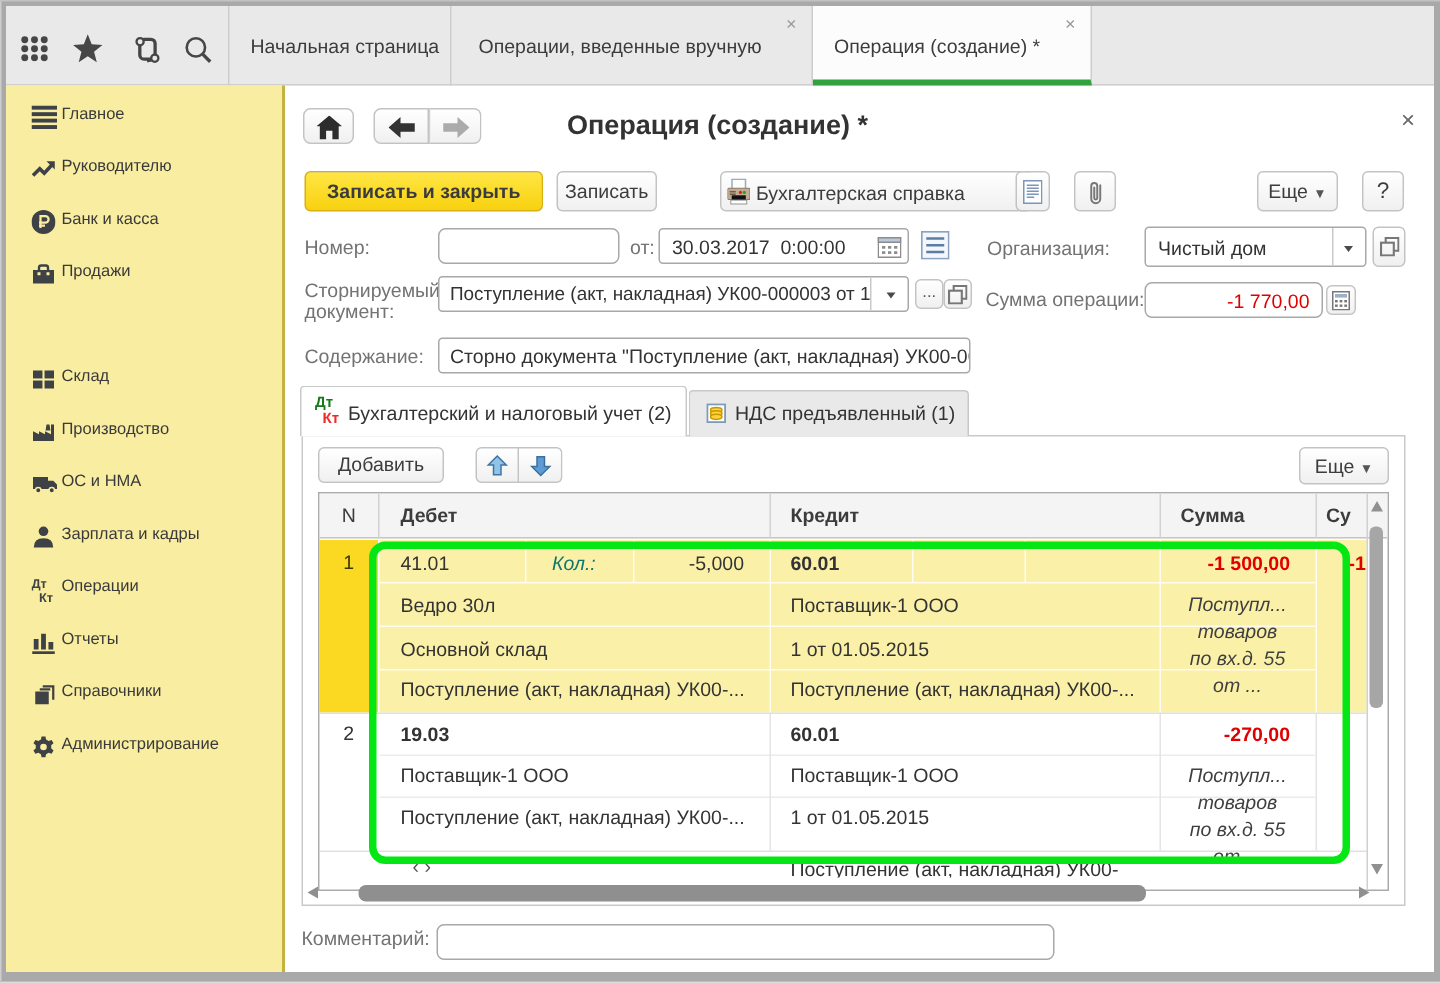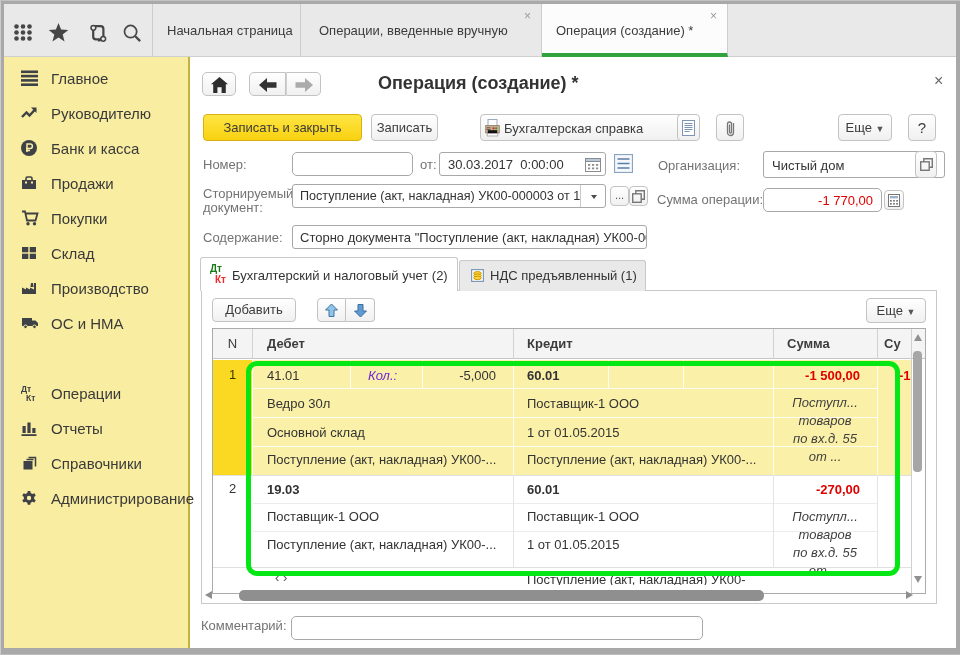--- a/index.html
+++ b/index.html
@@ -10,21 +10,21 @@
 #topbar{left:4px;top:4px;width:952px;height:53px;background:#e9e9e9;border-bottom:1px solid #cfcfcf}
 #topbar .sep{position:absolute;top:0;width:1px;height:53px;background:#cdcdcd}
 .tab{position:absolute;top:0;height:53px;color:#3c3c3c}
 .tab .tx{position:absolute;top:19px;white-space:nowrap;font-size:13px}
 .tab .cl{position:absolute;top:7px;right:10px;color:#9a9a9a;font-size:12px;line-height:10px}
 #tab3{background:#fcfcfc;border-bottom:4px solid #30a23e}
 
 #sidebar{left:4px;top:57px;width:186px;height:591px;background:#f9eda1;border-right:2px solid #c3b23f}
 .sbitem{position:absolute;left:0;width:184px;height:35px}
 .sbitem svg{position:absolute;left:17px;top:10px}
-.sbitem .t{position:absolute;left:47px;top:10px;font-size:15px;color:#3a3a3a;white-space:nowrap}
+.sbitem .t{position:absolute;left:37px;top:10px;font-size:11px;color:#3a3a3a;white-space:nowrap}
 
 .btn{position:absolute;background:linear-gradient(#ffffff,#f0f0f0);border:1px solid #c3c3c3;border-radius:4px;color:#3c3c3c;text-align:center}
 .inp{position:absolute;background:#fff;border:1px solid #a8a8a8;border-radius:4px;font-size:13px;color:#333;white-space:nowrap;overflow:hidden}
 .lbl{position:absolute;color:#737373;font-size:13px;white-space:nowrap}
 </style></head>
 <body>
 <div class="frame"></div>
 <div class="abs" style="left:0;top:0;width:1px;height:655px;background:#cdcdcd;z-index:100"></div>
 <div class="abs" style="left:0;top:0;width:960px;height:1px;background:#c2c2c2;z-index:100"></div>
 <div class="abs" style="left:0;top:654px;width:960px;height:1px;background:#bdbdbd;z-index:100"></div>
@@ -97,28 +97,20 @@
   </div>
   <div class="sbitem" style="top:108px">
     <svg width="16" height="16" viewBox="0 0 16 16">
         <path fill="#3e4145" d="M1 5 h14 v9 H1 z"></path>
         <path fill="none" stroke="#3e4145" stroke-width="1.6" d="M5 5 V3.5 Q5 2 6.5 2 h3 Q11 2 11 3.5 V5"></path>
         <rect x="4" y="6.5" width="2" height="2" fill="#f9eda1"></rect>
         <rect x="10" y="6.5" width="2" height="2" fill="#f9eda1"></rect>
       </svg>
     <div class="t">Продажи</div>
   </div>
-  <div class="sbitem" style="top:143px">
-    <svg width="18" height="16" viewBox="0 0 18 16">
-        <path fill="none" stroke="#3e4145" stroke-width="1.8" d="M1 1.5 h3 l2 9 h8.5 l2-7 H5"></path>
-        <circle cx="7" cy="13.8" r="1.7" fill="#3e4145"></circle>
-        <circle cx="13.5" cy="13.8" r="1.7" fill="#3e4145"></circle>
-      </svg>
-    <div class="t">Покупки</div>
-  </div>
   <div class="sbitem" style="top:213px">
     <svg width="16" height="16" viewBox="0 0 16 16">
         <path fill="#3e4145" d="M1 14 V7.5 l4 2 V7.5 l4 2 V7.5 l4 2 V3 h2 V14 z M10 3 h2 l0.6 4 h-3.2 z"></path>
       </svg>
     <div class="t">Производство</div>
   </div>
   <div class="sbitem" style="top:178px">
     <svg width="16" height="16" viewBox="0 0 16 16">
         <g fill="#3e4145">
           <rect x="1" y="2" width="6.3" height="5.3"></rect>
@@ -130,20 +122,27 @@
     <div class="t">Склад</div>
   </div>
   <div class="sbitem" style="top:248px">
     <svg width="18" height="15" viewBox="0 0 18 15">
         <path fill="#3e4145" d="M1 3 h10 v8 H1 z M11 5.5 h3.5 L17 8 v3 h-6 z"></path>
         <circle cx="4.5" cy="11.8" r="1.8" fill="#3e4145" stroke="#f9eda1"></circle>
         <circle cx="13.5" cy="11.8" r="1.8" fill="#3e4145" stroke="#f9eda1"></circle>
       </svg>
     <div class="t">ОС и НМА</div>
   </div>
+  <div class="sbitem" style="top:283px">
+    <svg width="16" height="16" viewBox="0 0 16 16">
+        <circle cx="8" cy="4.2" r="3.2" fill="#3e4145"></circle>
+        <path fill="#3e4145" d="M1.5 15 Q1.5 8.8 8 8.8 Q14.5 8.8 14.5 15 z"></path>
+      </svg>
+    <div class="t">Зарплата и кадры</div>
+  </div>
   <div class="sbitem" style="top:318px">
     <svg width="18" height="17" viewBox="0 0 18 17">
         <text x="0" y="7" font-family="Liberation Sans" font-size="8.5" font-weight="bold" fill="#3e4145">Дт</text>
         <text x="5" y="16" font-family="Liberation Sans" font-size="8.5" font-weight="bold" fill="#3e4145">Кт</text>
       </svg>
     <div class="t">Операции</div>
   </div>
   <div class="sbitem" style="top:353px">
     <svg width="16" height="16" viewBox="0 0 16 16">
         <g fill="#3e4145">
@@ -183,21 +182,21 @@
       </svg>
   </div>
   <div class="btn" style="left:98px;top:15px;width:35px;height:24px;border-radius:0 5px 5px 0;border-left:1px solid #d0d0d0">
     <svg style="margin-top:5px" width="18" height="14" viewBox="0 0 18 14">
         <path fill="#ababab" d="M10 0 L10 4.2 0.5 4.2 0.5 9.8 10 9.8 10 14 18 7z"></path>
       </svg>
   </div>
   <div class="abs" style="left:190px;top:16px;font-size:18px;font-weight:bold;color:#333">Операция (создание) *</div>
   <div class="abs" style="left:746px;top:15px;font-size:16px;color:#666">×</div>
 
-  <div class="btn" style="left:15px;top:57px;width:159px;height:27px;background:linear-gradient(#ffe644,#f8d110);border-color:#d9b012;font-weight:normal;line-height:25px;color:#3b3b3b">Записать и закрыть</div>
+  <div class="btn" style="left:15px;top:57px;width:159px;height:27px;background:linear-gradient(#ffe644,#f8d110);border-color:#d9b012;font-weight:bold;line-height:25px;color:#3b3b3b">Записать и закрыть</div>
   <div class="btn" style="left:183px;top:57px;width:67px;height:27px;line-height:25px">Записать</div>
   <div class="btn" style="left:292px;top:57px;width:208px;height:27px">
     <svg class="abs" style="left:4px;top:4px" width="15" height="18" viewBox="0 0 15 18">
       <rect x="3" y="0.5" width="9" height="8" fill="#fdfdfd" stroke="#9aabc0"></rect>
       <path d="M1 6.5 h13 q1 0 1 1 V13 q0 1-1 1 H1 q-1 0-1-1 V7.5 q0-1 1-1z" fill="#c2ac94" stroke="#8d7a64" stroke-width="0.8"></path>
       <rect x="1.5" y="8.3" width="4" height="1" fill="#6d5c49"></rect>
         <rect x="1.5" y="10" width="4" height="1" fill="#6d5c49"></rect>
       <circle cx="8.6" cy="9.3" r="1.1" fill="#e02020"></circle>
         <circle cx="11.2" cy="9.3" r="1.1" fill="#30a020"></circle>
       <rect x="2.8" y="11.2" width="9.4" height="3.2" fill="#111"></rect>
@@ -238,21 +237,21 @@
         </g>
       </svg>
   </div>
   <svg class="abs" style="left:426px;top:97px" width="19" height="19" viewBox="0 0 19 19">
       <rect x="0.5" y="0.5" width="18" height="18" fill="#f4f8fc" stroke="#8aa3c0" stroke-width="1.2"></rect>
       <g stroke="#5b7ca3" stroke-width="1.7">
         <path d="M3.5 5 h12 M3.5 9.5 h12 M3.5 14 h12"></path>
       </g>
     </svg>
   <div class="lbl" style="left:470px;top:101px">Организация:</div>
-  <div class="inp" style="left:575px;top:94px;width:182px;height:27px;border-radius:3px;padding:6px 0 0 8px">Чистый дом
+  <div class="inp" style="left:575px;top:94px;width:148px;height:27px;border-radius:3px;padding:6px 0 0 8px">Чистый дом
     <div class="abs" style="right:21px;top:0;width:1px;height:25px;background:#c9c9c9"></div>
     <div class="abs" style="right:8px;top:12px;width:0;height:0;border-left:3.5px solid transparent;border-right:3.5px solid transparent;border-top:4.5px solid #4a4a4a"></div>
   </div>
   <div class="btn" style="left:727px;top:94px;width:22px;height:27px">
     <svg style="margin-top:6px" width="13" height="13" viewBox="0 0 13 13" fill="none" stroke="#777" stroke-width="1.4">
         <rect x="0.7" y="3.8" width="8.5" height="8.5"></rect>
         <path d="M3.8 3.8 V0.7 h8.5 v8.5 H9.2"></path>
       </svg>
   </div>
 
@@ -342,21 +341,21 @@
     <div class="abs" style="left:40px;top:117px;width:624px;height:1px;background:rgba(255,255,255,.85)"></div>
     <div class="abs" style="left:137px;top:31px;width:1px;height:28px;background:rgba(255,255,255,.85)"></div>
     <div class="abs" style="left:209px;top:31px;width:1px;height:28px;background:rgba(255,255,255,.85)"></div>
     <div class="abs" style="left:395px;top:31px;width:1px;height:28px;background:rgba(255,255,255,.85)"></div>
     <div class="abs" style="left:470px;top:31px;width:1px;height:28px;background:rgba(255,255,255,.85)"></div>
     <div class="abs" style="left:300px;top:31px;width:1px;height:115px;background:rgba(255,255,255,.85)"></div>
     <div class="abs" style="left:560px;top:31px;width:1px;height:115px;background:rgba(255,255,255,.85)"></div>
     <div class="abs" style="left:664px;top:31px;width:1px;height:115px;background:rgba(255,255,255,.85)"></div>
 
     <div class="abs" style="left:54px;top:39px;font-weight:normal">41.01</div>
-    <div class="abs" style="left:155px;top:39px;font-style:italic;color:#6d28d9">Кол.:</div>
+    <div class="abs" style="left:155px;top:39px;font-style:italic;color:#0f766e">Кол.:</div>
     <div class="abs" style="left:209px;top:39px;width:74px;text-align:right">-5,000</div>
     <div class="abs" style="left:314px;top:39px;font-weight:bold">60.01</div>
     <div class="abs" style="left:560px;top:39px;width:87px;text-align:right;font-weight:bold;color:#e00000">-1 500,00</div>
     <div class="abs" style="left:686px;top:39px;font-weight:bold;color:#e00000">-1</div>
     <div class="abs" style="left:54px;top:67px">Ведро 30л</div>
     <div class="abs" style="left:314px;top:67px">Поставщик-1 ООО</div>
     <div class="abs" style="left:54px;top:96px">Основной склад</div>
     <div class="abs" style="left:314px;top:96px">1 от 01.05.2015</div>
     <div class="abs" style="left:54px;top:123px">Поступление (акт, накладная) УК00-...</div>
     <div class="abs" style="left:314px;top:123px">Поступление (акт, накладная) УК00-...</div>

